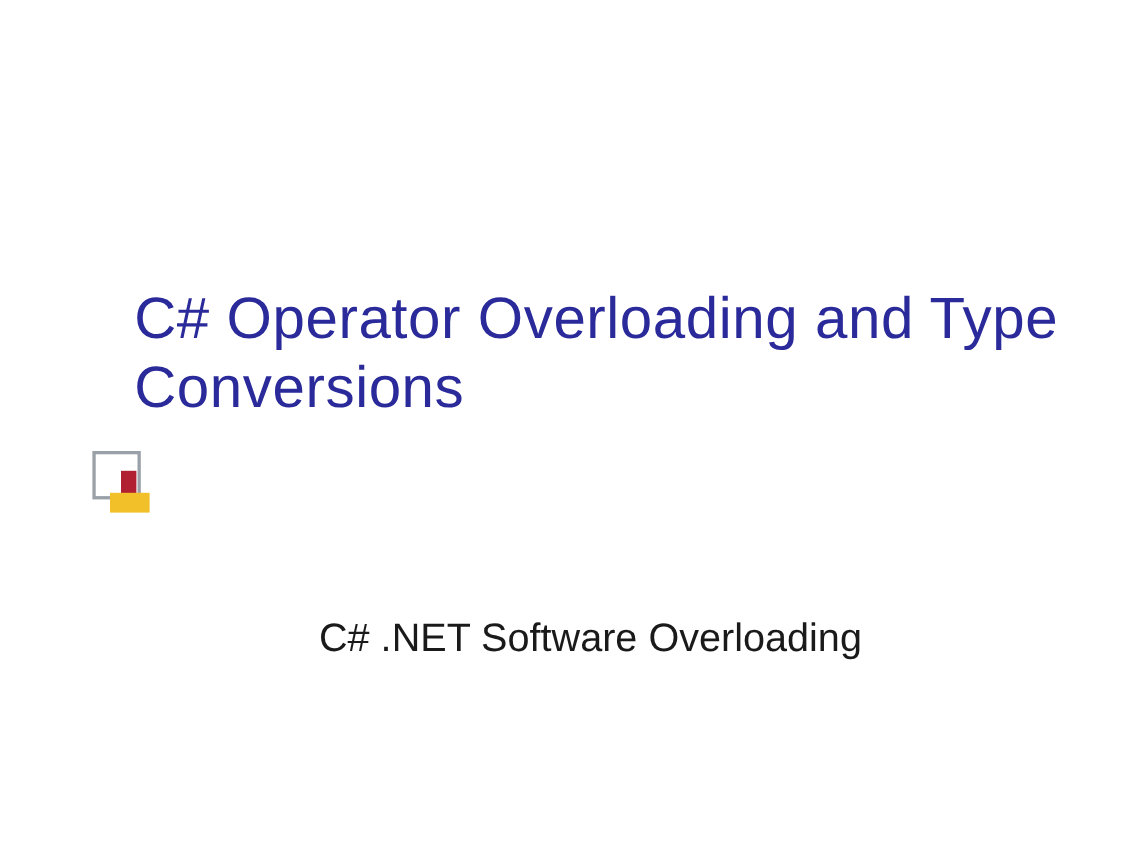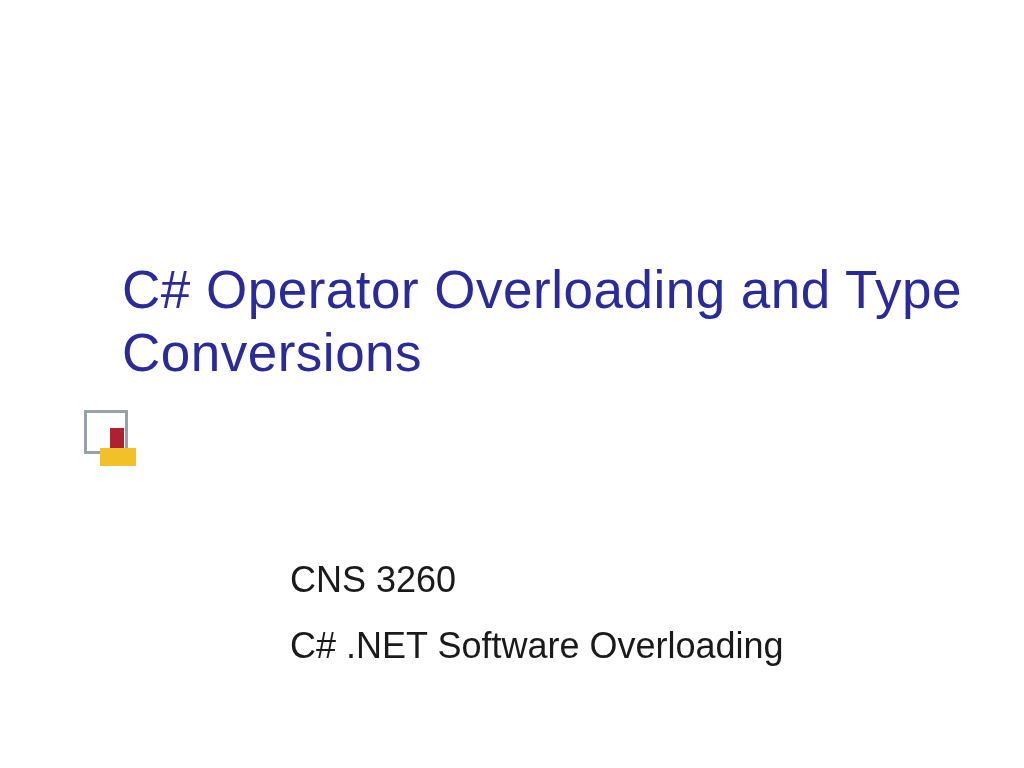--- a/index.html
+++ b/index.html
@@ -81,16 +81,15 @@
 <body>
 
 <div class="slide-container">
   <div class="decoration">
     <div class="square-outline"></div>
     <div class="square-red"></div>
     <div class="square-yellow"></div>
   </div>
   <h1 class="title">C# Operator Overloading and Type Conversions</h1>
   <div class="subtitle-block">
-    <div class="subtitle-line">CNS 3260</div>
     <div class="subtitle-line">C# .NET Software Overloading</div>
   </div>
 </div>
 
 </body></html>

